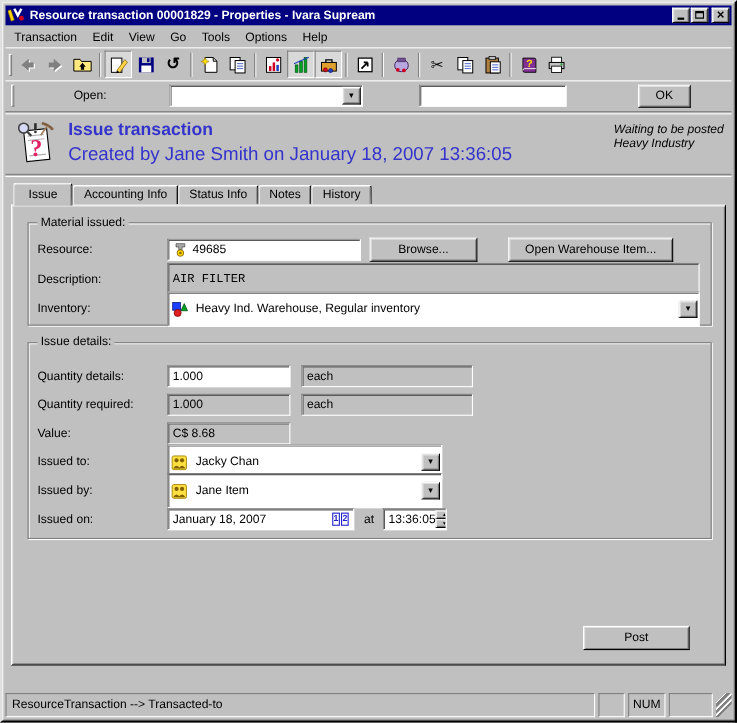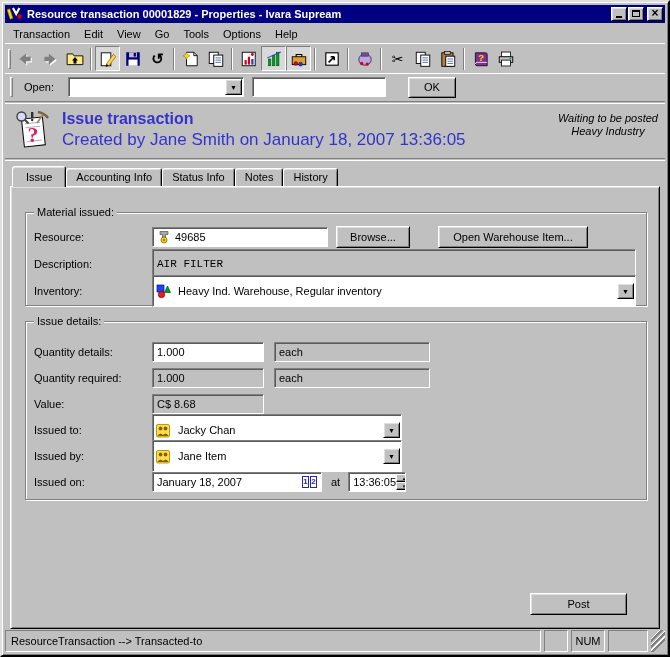--- a/index.html
+++ b/index.html
@@ -22,47 +22,47 @@
   
   .toolbar{display:flex;align-items:center;height:30px;margin:0 3px;border-top:1px solid #fff;padding-left:2px;flex:none;}
   .grip{width:3px;height:20px;border:1px solid;border-color:#fff #808080 #808080 #fff;margin:0 1px;}
   .tsep{width:2px;height:22px;border-left:1px solid #808080;border-right:1px solid #fff;margin:0 3px;}
   .tbtn{width:25px;height:25px;display:flex;align-items:center;justify-content:center;border:1px solid transparent;}
   .tbtn.pressed{border-color:#808080 #fff #fff #808080;background:#d9d9d9;}
   .tbtn svg{display:block;}
   .cut-glyph{font-size:14px;line-height:1;}
   .refresh-glyph{font-size:15px;line-height:1;font-weight:bold;}
   
-  .openbar{display:flex;align-items:center;height:27px;margin:0 3px;border-top:1px solid #fff;padding-left:4px;flex:none;}
+  .openbar{display:flex;align-items:center;height:27px;margin:0 3px;border-top:1px solid #fff;padding-left:4px;flex:none;gap:43px;}
   .open-label{margin:0 14px 0 10px;}
   .sunken{border:1px solid #808080;border-right-color:#fff;border-bottom-color:#fff;box-shadow:inset 1px 1px 0 #5a5a5a;}
   .combo{width:176px;height:20px;background:#fff;display:flex;align-items:center;padding:1px;}
   .combo .ctext{flex:1;padding:0 2px;white-space:nowrap;overflow:hidden;}
   .dropbtn{width:17px;height:16px;flex:none;background:#c0c0c0;border:1px solid;border-color:#fff #000 #000 #fff;
            box-shadow:inset 1px 1px 0 #dfdfdf, inset -1px -1px 0 #808080;display:flex;align-items:center;justify-content:center;font-size:7px;color:#000;}
   .textinput{width:134px;height:20px;margin-left:8px;background:#fff;border:1px solid #808080;border-right-color:#fff;border-bottom-color:#fff;box-shadow:inset 1px 1px 0 #5a5a5a;padding:2px 3px;font:11px "Liberation Sans",sans-serif;}
   .btn{background:#c0c0c0;border:1px solid;border-color:#fff #000 #000 #fff;box-shadow:inset 1px 1px 0 #dfdfdf, inset -1px -1px 0 #808080;
        display:flex;align-items:center;justify-content:center;font-size:11px;}
   .okbtn{width:48px;height:21px;margin-left:22px;}
   .divider{height:3px;margin:1px 3px 0;border-top:1px solid #808080;border-bottom:1px solid #fff;flex:none;}
   
   .headerband{height:53px;display:flex;padding:5px 10px 0 12px;flex:none;}
   .hicon{width:38px;height:42px;flex:none;}
   .htexts{margin-left:10px;flex:1;min-width:0;}
   .htitle{color:#3333cc;font-size:16px;font-weight:bold;line-height:19px;}
   .hsub{color:#3333cc;font-size:17px;margin-top:2px;}
-  .hstatus{text-align:center;font-style:italic;font-size:11px;line-height:13px;padding-top:3px;white-space:nowrap;}
+  .hstatus{text-align:left;font-style:italic;font-size:11px;line-height:13px;padding-top:3px;white-space:nowrap;}
   
   .tabzone{flex:1;display:flex;flex-direction:column;padding:4px 8px 0 8px;min-height:0;}
   .tabs{display:flex;align-items:flex-end;height:21px;padding-left:2px;flex:none;}
   .tab{height:18px;line-height:17px;padding:0 9px;background:#c0c0c0;border-top:1px solid #fff;border-left:1px solid #fff;border-right:1px solid #000;
        box-shadow:inset 0 1px 0 #dfdfdf, inset -1px 0 0 #808080;border-radius:3px 3px 0 0;position:relative;}
   .tab.active{height:21px;line-height:20px;padding:0 13px;z-index:2;margin-bottom:-1px;}
   .page{flex:1;background:#c0c0c0;border:1px solid;border-color:#fff #000 #000 #fff;box-shadow:inset 1px 1px 0 #dfdfdf, inset -1px -1px 0 #808080;
-        position:relative;padding:25px 8px 0 8px;margin-bottom:0;min-height:0;}
+        position:relative;padding:15px 8px 0 8px;margin-bottom:24px;min-height:0;}
   .groupbox{position:relative;border:1px solid #808080;box-shadow:1px 1px 0 #fff, inset 1px 1px 0 #fff;margin:0 4px 0 6px;}
   .grouplabel{position:absolute;top:-7px;left:8px;background:#c0c0c0;padding:0 3px;}
   .g1{height:94px;padding:14px 8px 0 8px;margin-bottom:15px;}
   .g2{height:179px;padding:20px 8px 0 8px;}
   .frow{display:flex;align-items:center;margin-bottom:7px;height:20px;}
   .g2 .frow{margin-bottom:6px;}
   .flabel{width:118px;flex:none;}
   .field{height:20px;display:flex;align-items:center;padding:0 4px;background:#fff;white-space:nowrap;overflow:hidden;}
   .field.gray,.gray{background:#c0c0c0;}
   .ficon{margin-right:4px;flex:none;display:flex;}
@@ -70,21 +70,21 @@
   .fcombo .ctext{flex:1;padding-left:3px;white-space:nowrap;overflow:hidden;}
   .w-resource{width:176px;}
   .w-flex{flex:1;margin-right:2px;}
   .desc{height:30px;font-family:Liberation Mono, monospace;}
   .w-person{width:250px;}
   .w-qty{width:112px;}
   .w-uom{width:156px;margin-left:10px;}
   .w-date{width:170px;}
   .w-time{width:58px;padding-right:1px;}
   .at-label{margin:0 8px 0 9px;}
-  .browse-btn{width:74px;height:22px;margin-left:8px;}
+  .browse-btn{width:98px;height:22px;margin-left:8px;}
   .openwh-btn{width:150px;height:22px;margin-left:28px;}
   .calicon{margin-left:auto;display:flex;gap:1px;}
   .calcell{width:7px;height:12px;border:1px solid #2222cc;color:#2222cc;font-size:8px;line-height:10px;text-align:center;background:#fff;font-weight:bold;}
   .spinner{margin-left:auto;display:flex;flex-direction:column;gap:0;}
   .spinbtn{width:16px;height:8px;background:#c0c0c0;border:1px solid;border-color:#fff #000 #000 #fff;box-shadow:inset -1px -1px 0 #808080;
            display:flex;align-items:center;justify-content:center;font-size:5px;line-height:1;color:#000;}
   .post-btn{position:absolute;right:32px;bottom:13px;width:97px;height:22px;}
   
   .statusbar{height:22px;margin:1px 3px 3px;display:flex;gap:3px;flex:none;}
   .spanel{border:1px solid;border-color:#808080 #fff #fff #808080;padding:2px 5px;display:flex;align-items:center;white-space:nowrap;overflow:hidden;}

